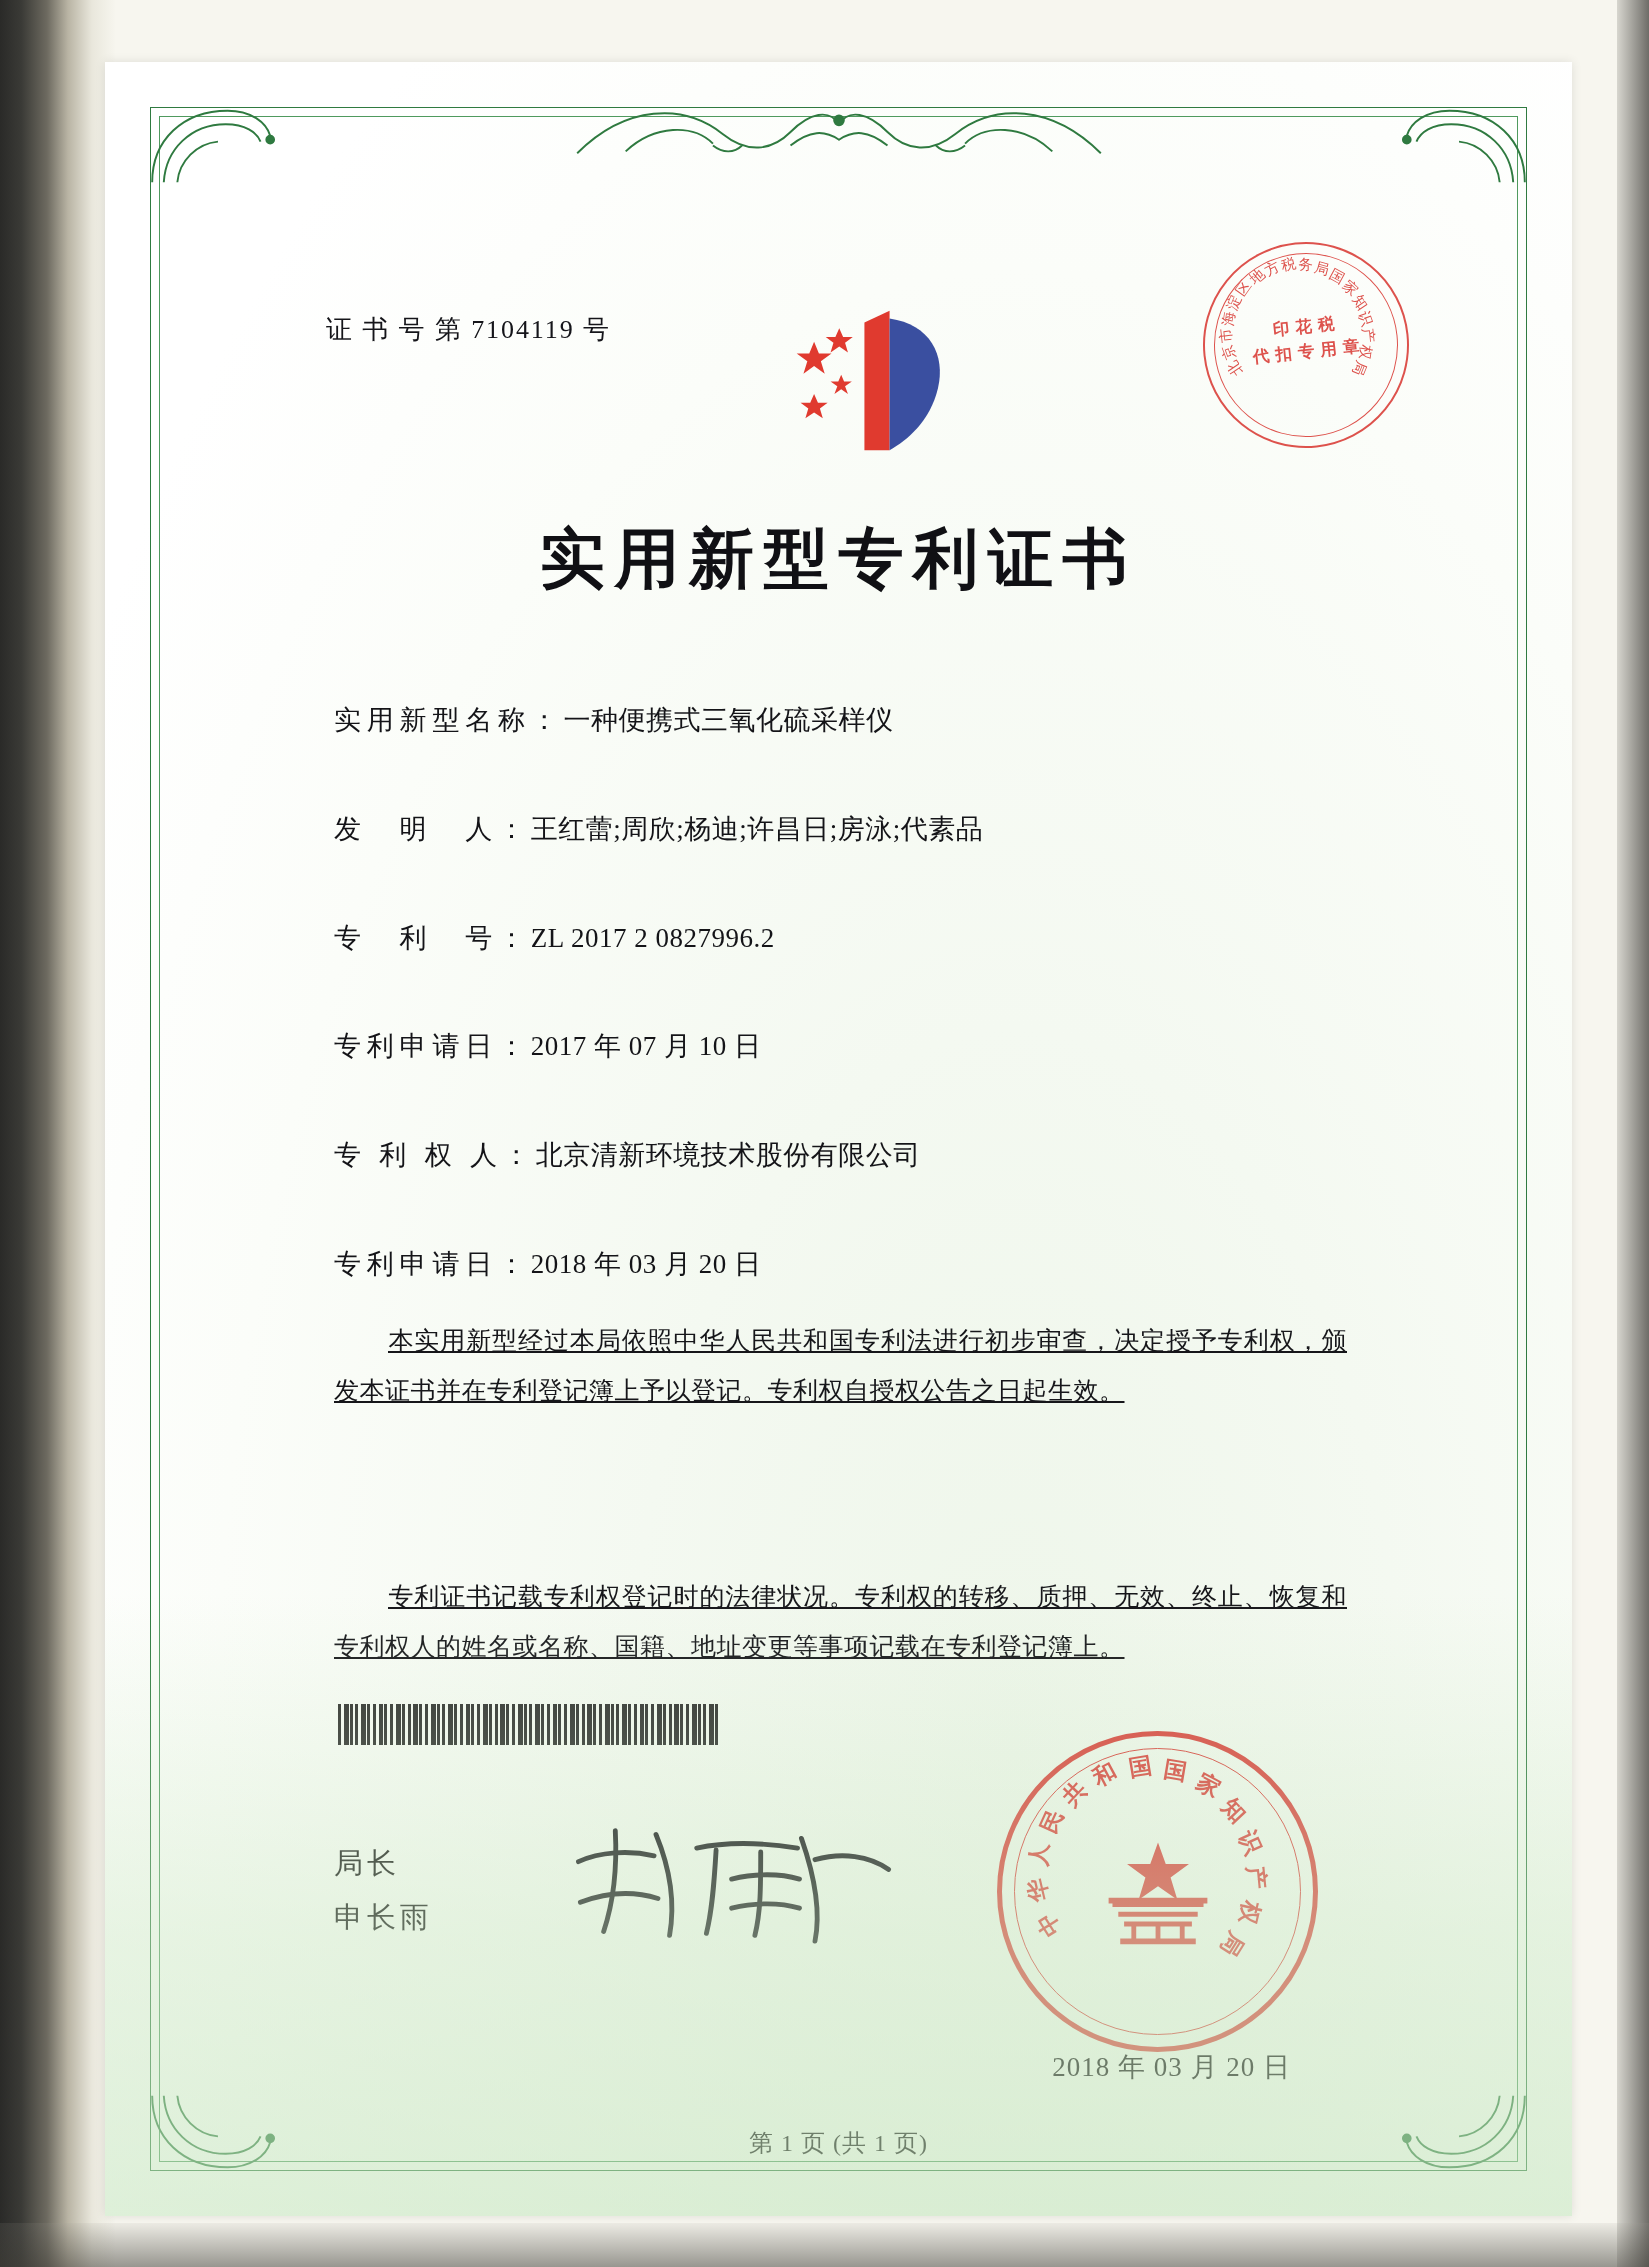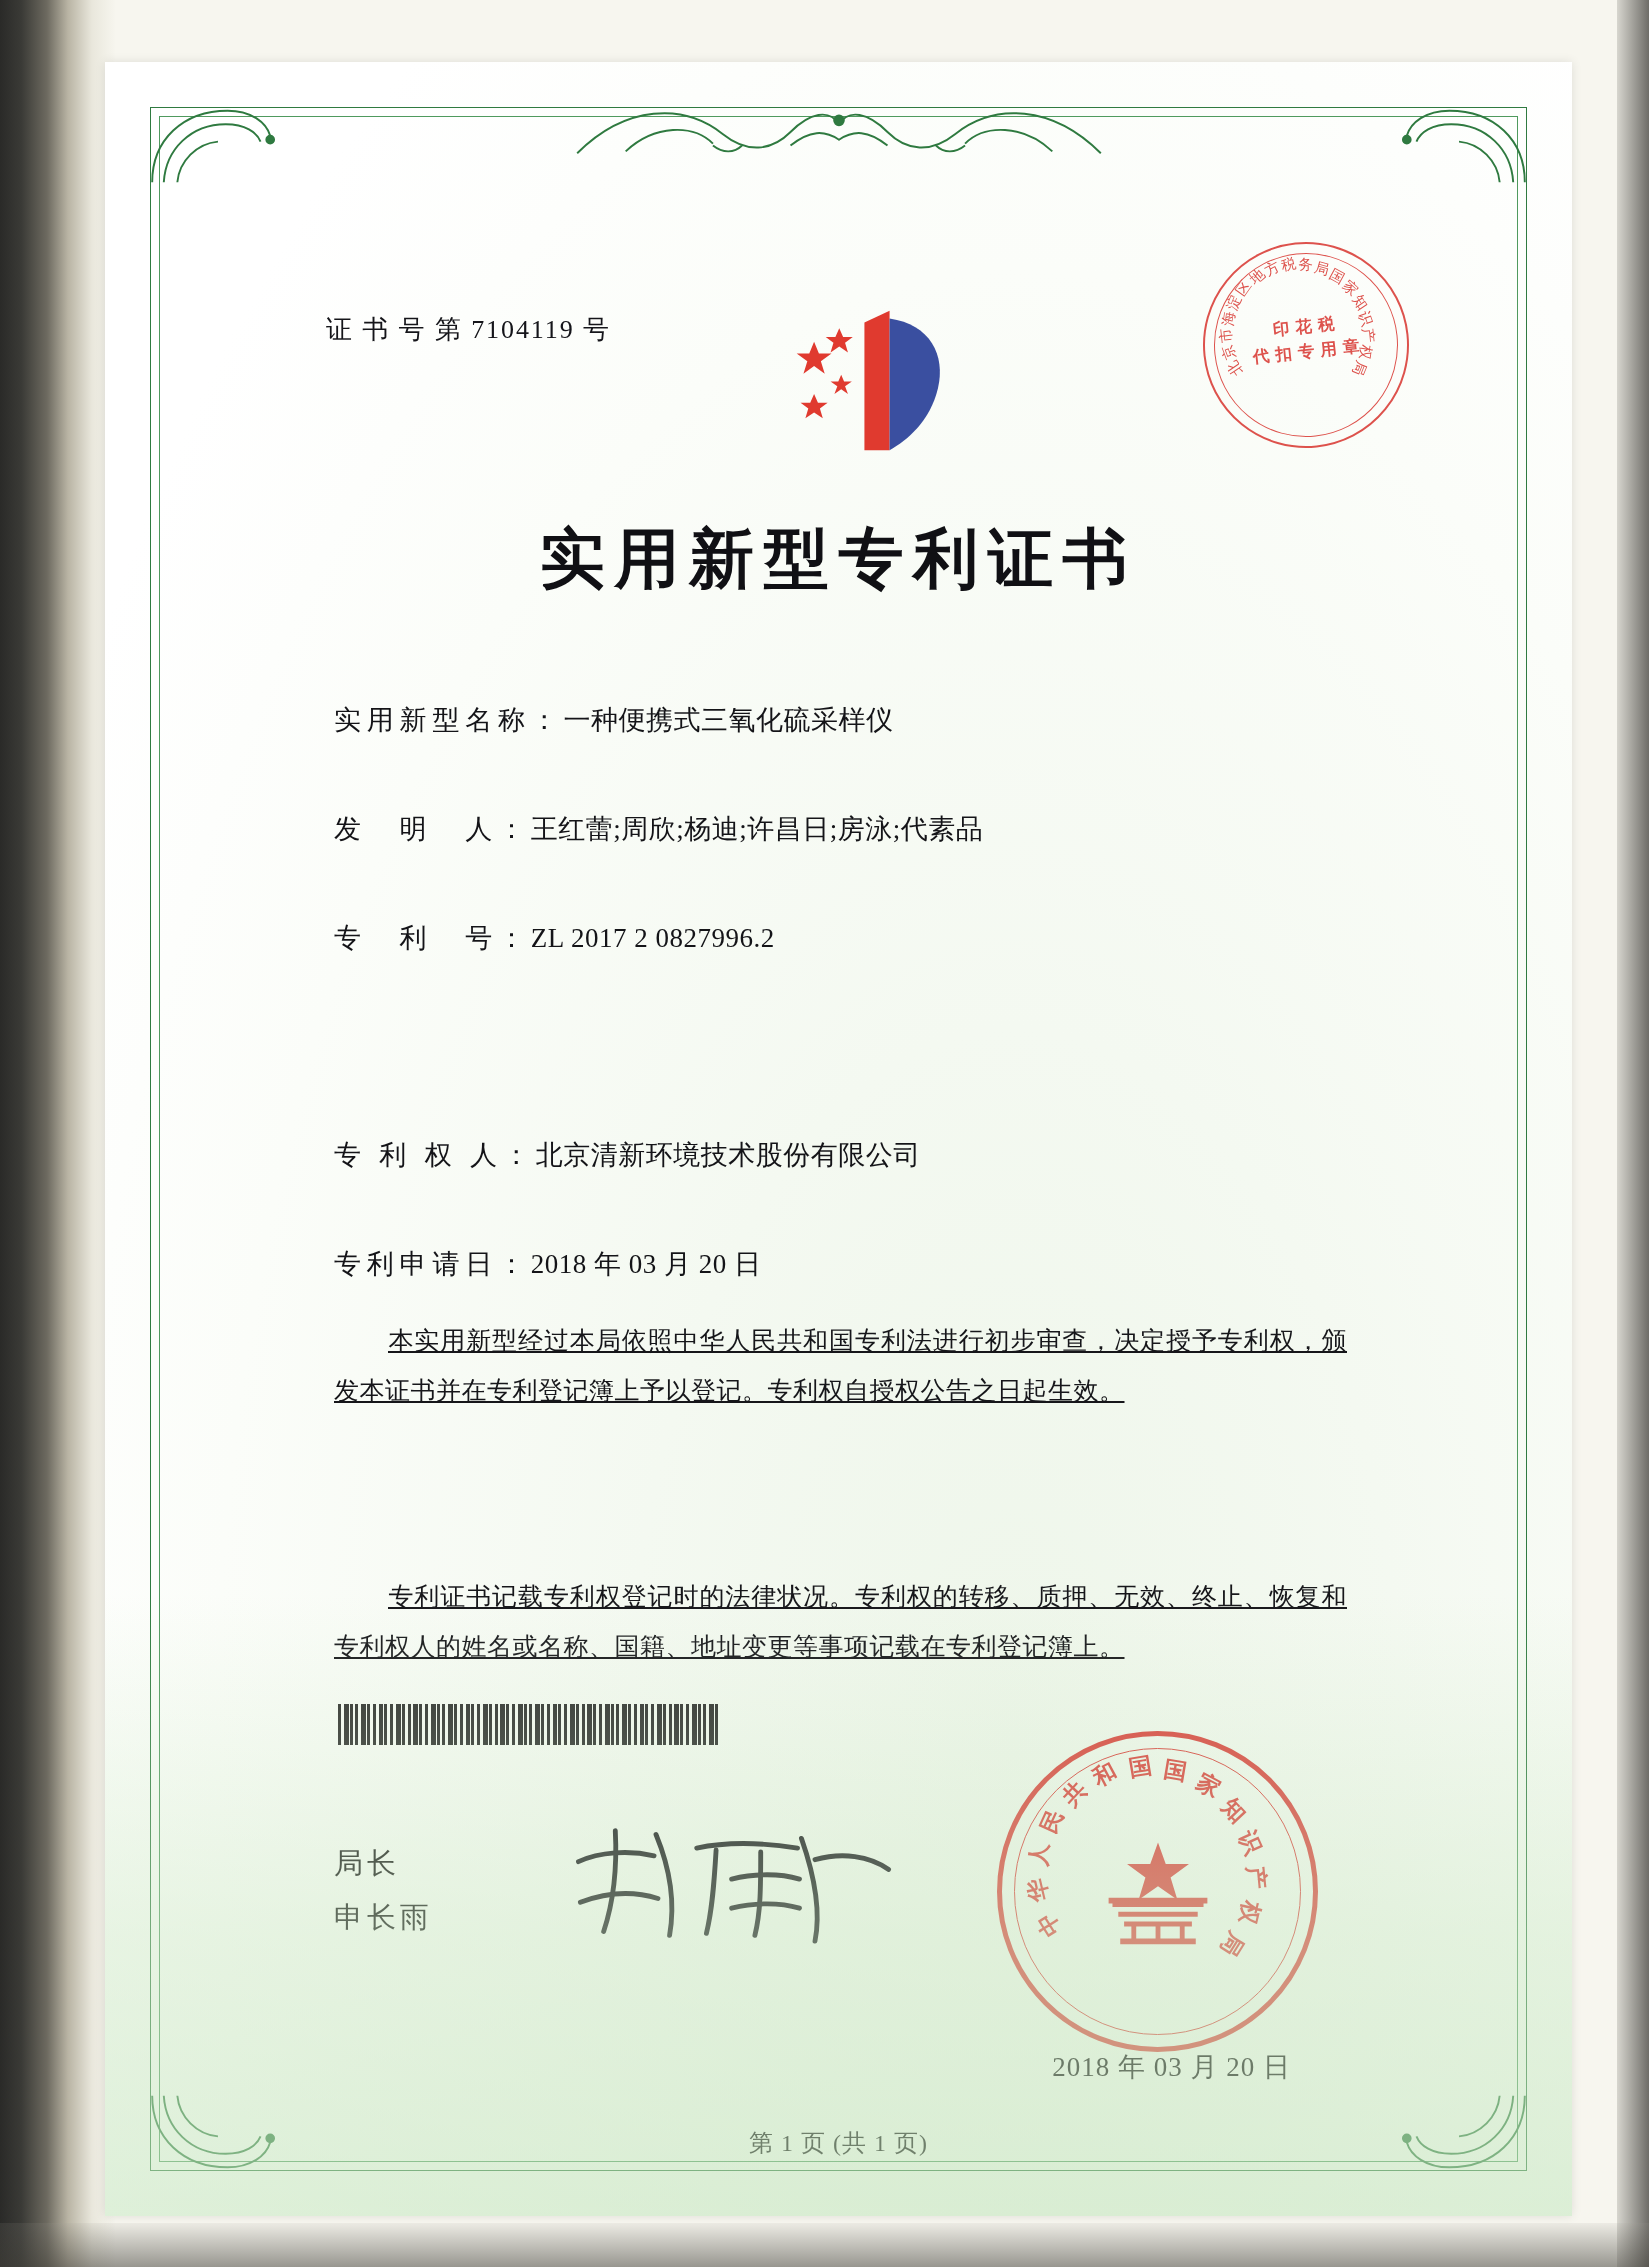--- a/index.html
+++ b/index.html
@@ -275,20 +275,23 @@
       <div class="title">实用新型专利证书</div>
 
       <div class="field f1">
         <span class="lbl">实用新型名称：</span><span>一种便携式三氧化硫采样仪</span>
       </div>
       <div class="field f2">
         <span class="lbl">发　明　人：</span><span>王红蕾;周欣;杨迪;许昌日;房泳;代素品</span>
       </div>
       <div class="field f3">
         <span class="lbl">专　利　号：</span><span>ZL 2017 2 0827996.2</span>
+      </div>
+      <div class="field f4">
+        <span class="lbl">专利申请日：</span><span>2017 年 07 月 10 日</span>
       </div>
       <div class="field f5">
         <span class="lbl">专 利 权 人：</span><span>北京清新环境技术股份有限公司</span>
       </div>
       <div class="field f6">
         <span class="lbl">专利申请日：</span><span>2018 年 03 月 20 日</span>
       </div>
 
       <div class="para p1"><span class="indent"></span><span>本实用新型经过本局依照中华人民共和国专利法进行初步审查，决定授予专利权，颁发本证书并在专利登记簿上予以登记。专利权自授权公告之日起生效。</span></div>
       <div class="para p3"><span class="indent"></span><span>专利证书记载专利权登记时的法律状况。专利权的转移、质押、无效、终止、恢复和专利权人的姓名或名称、国籍、地址变更等事项记载在专利登记簿上。</span></div>

